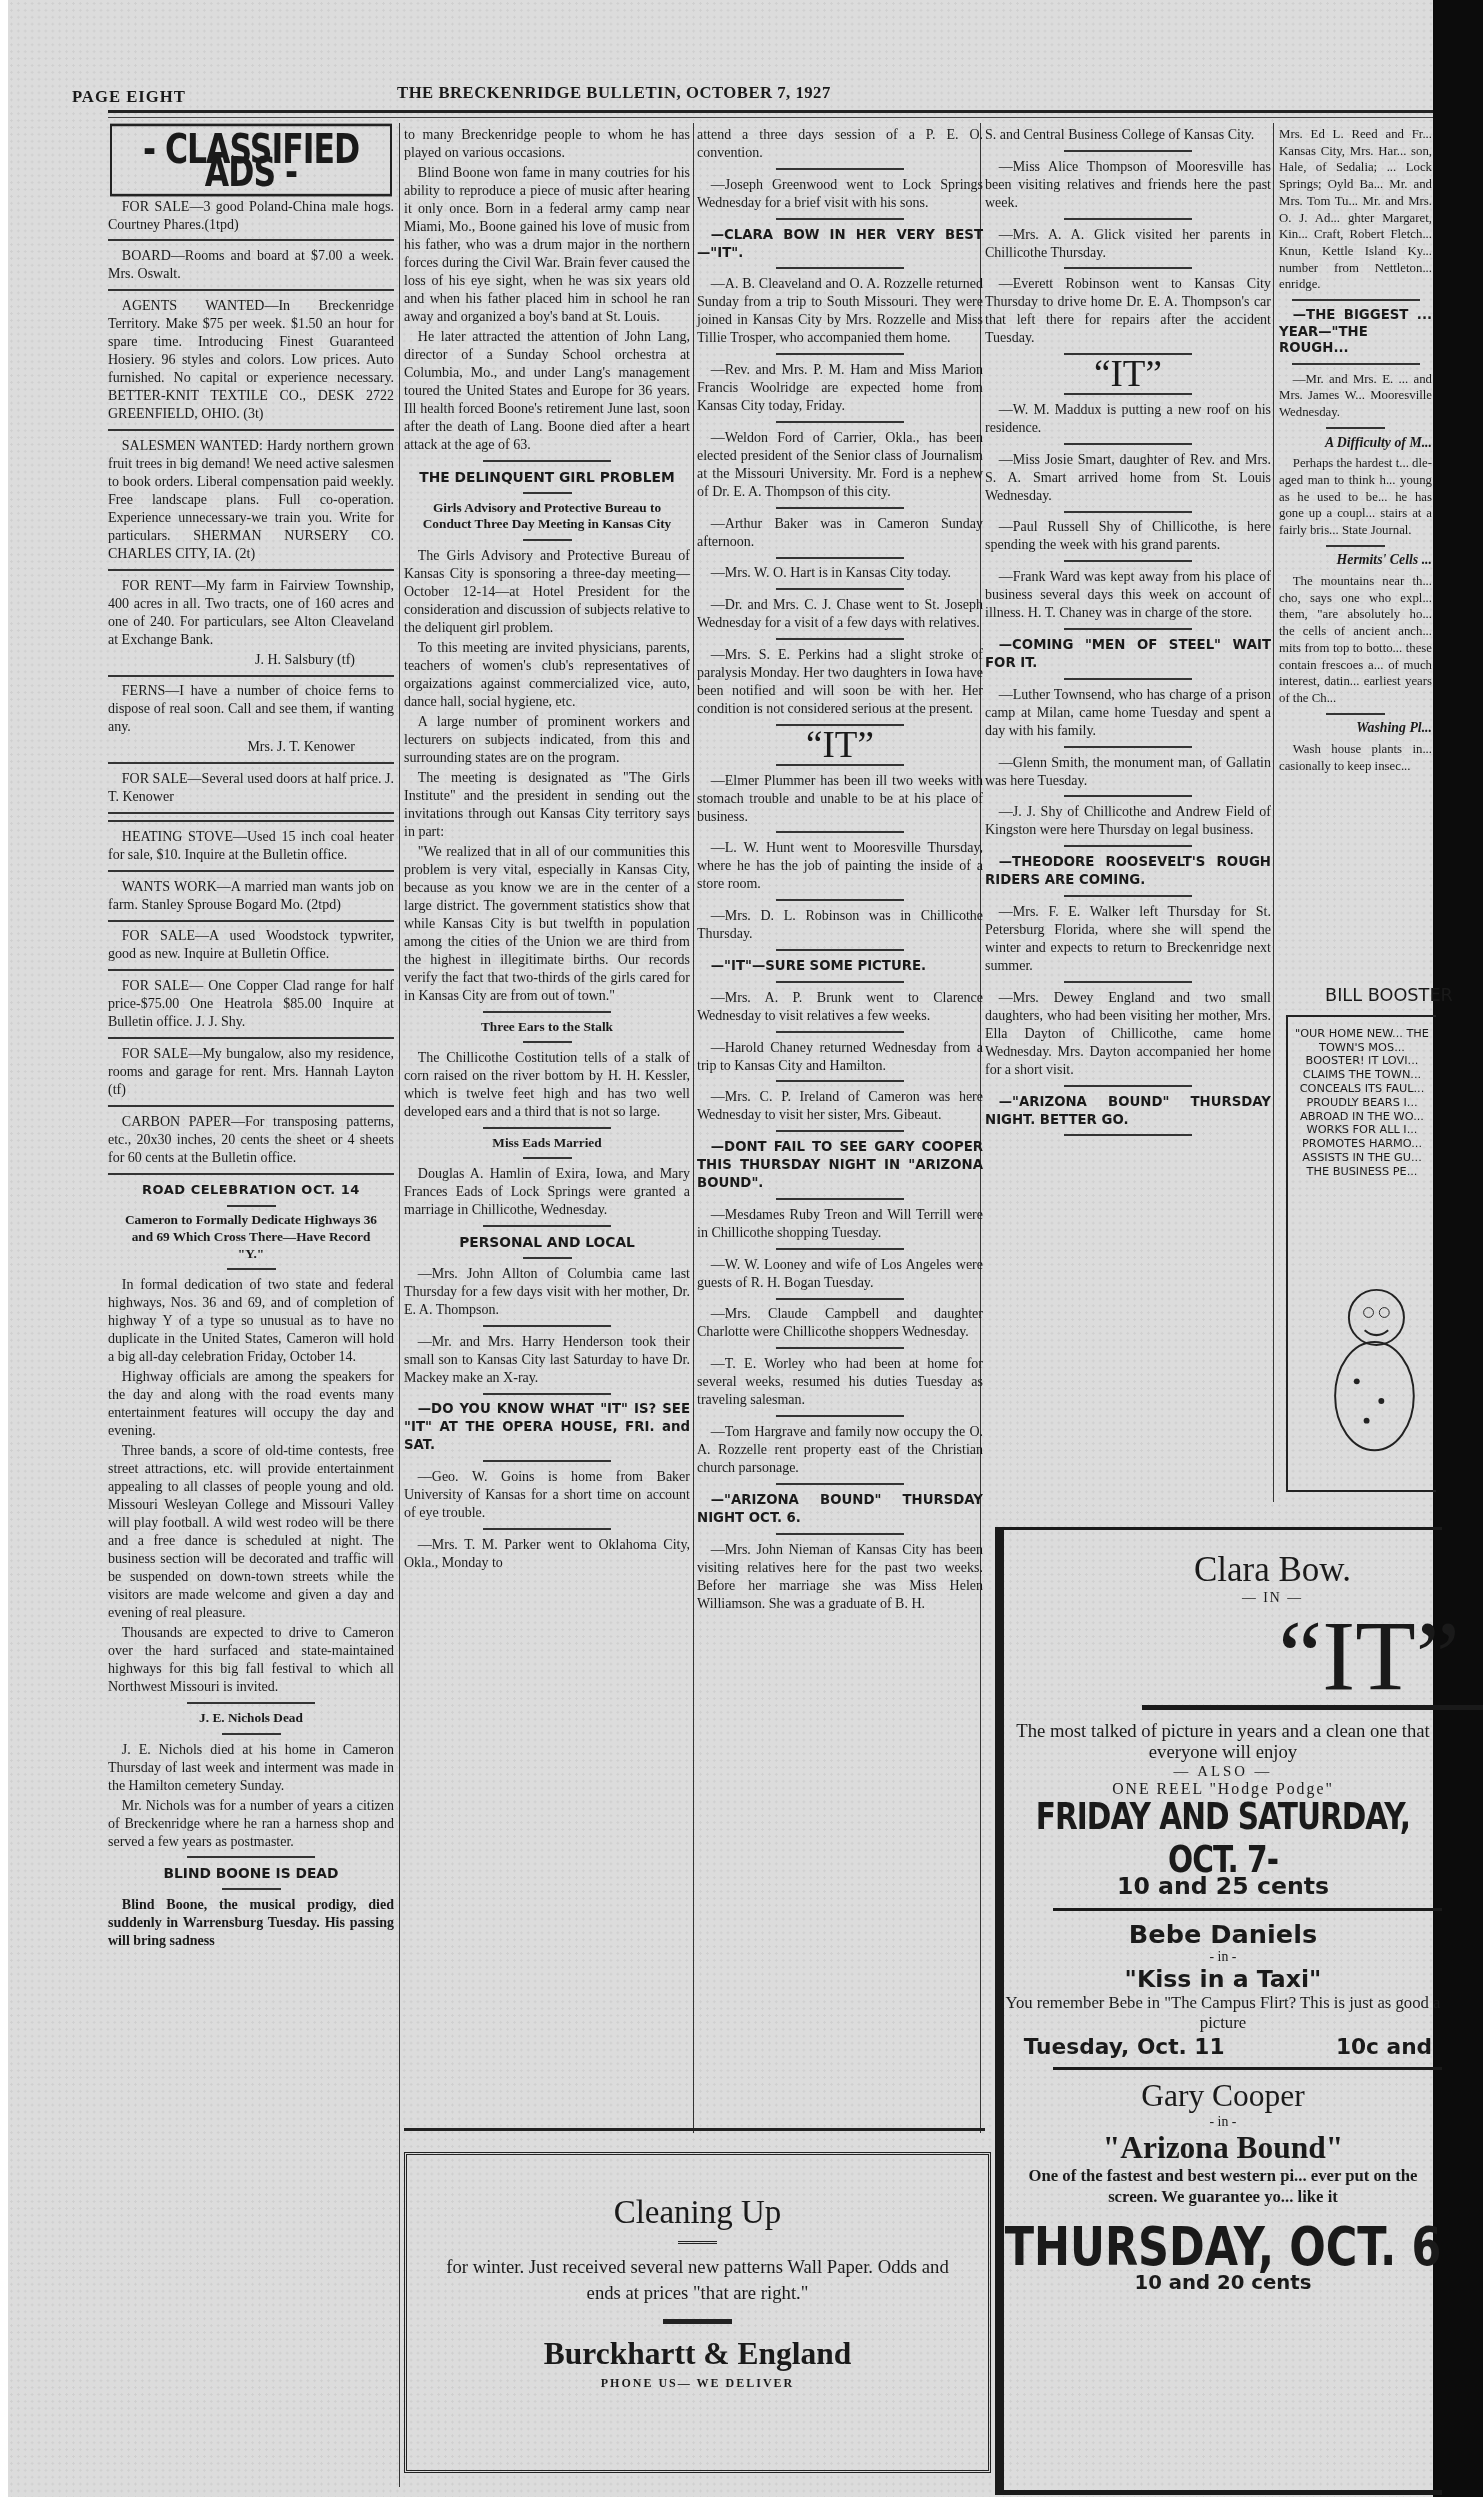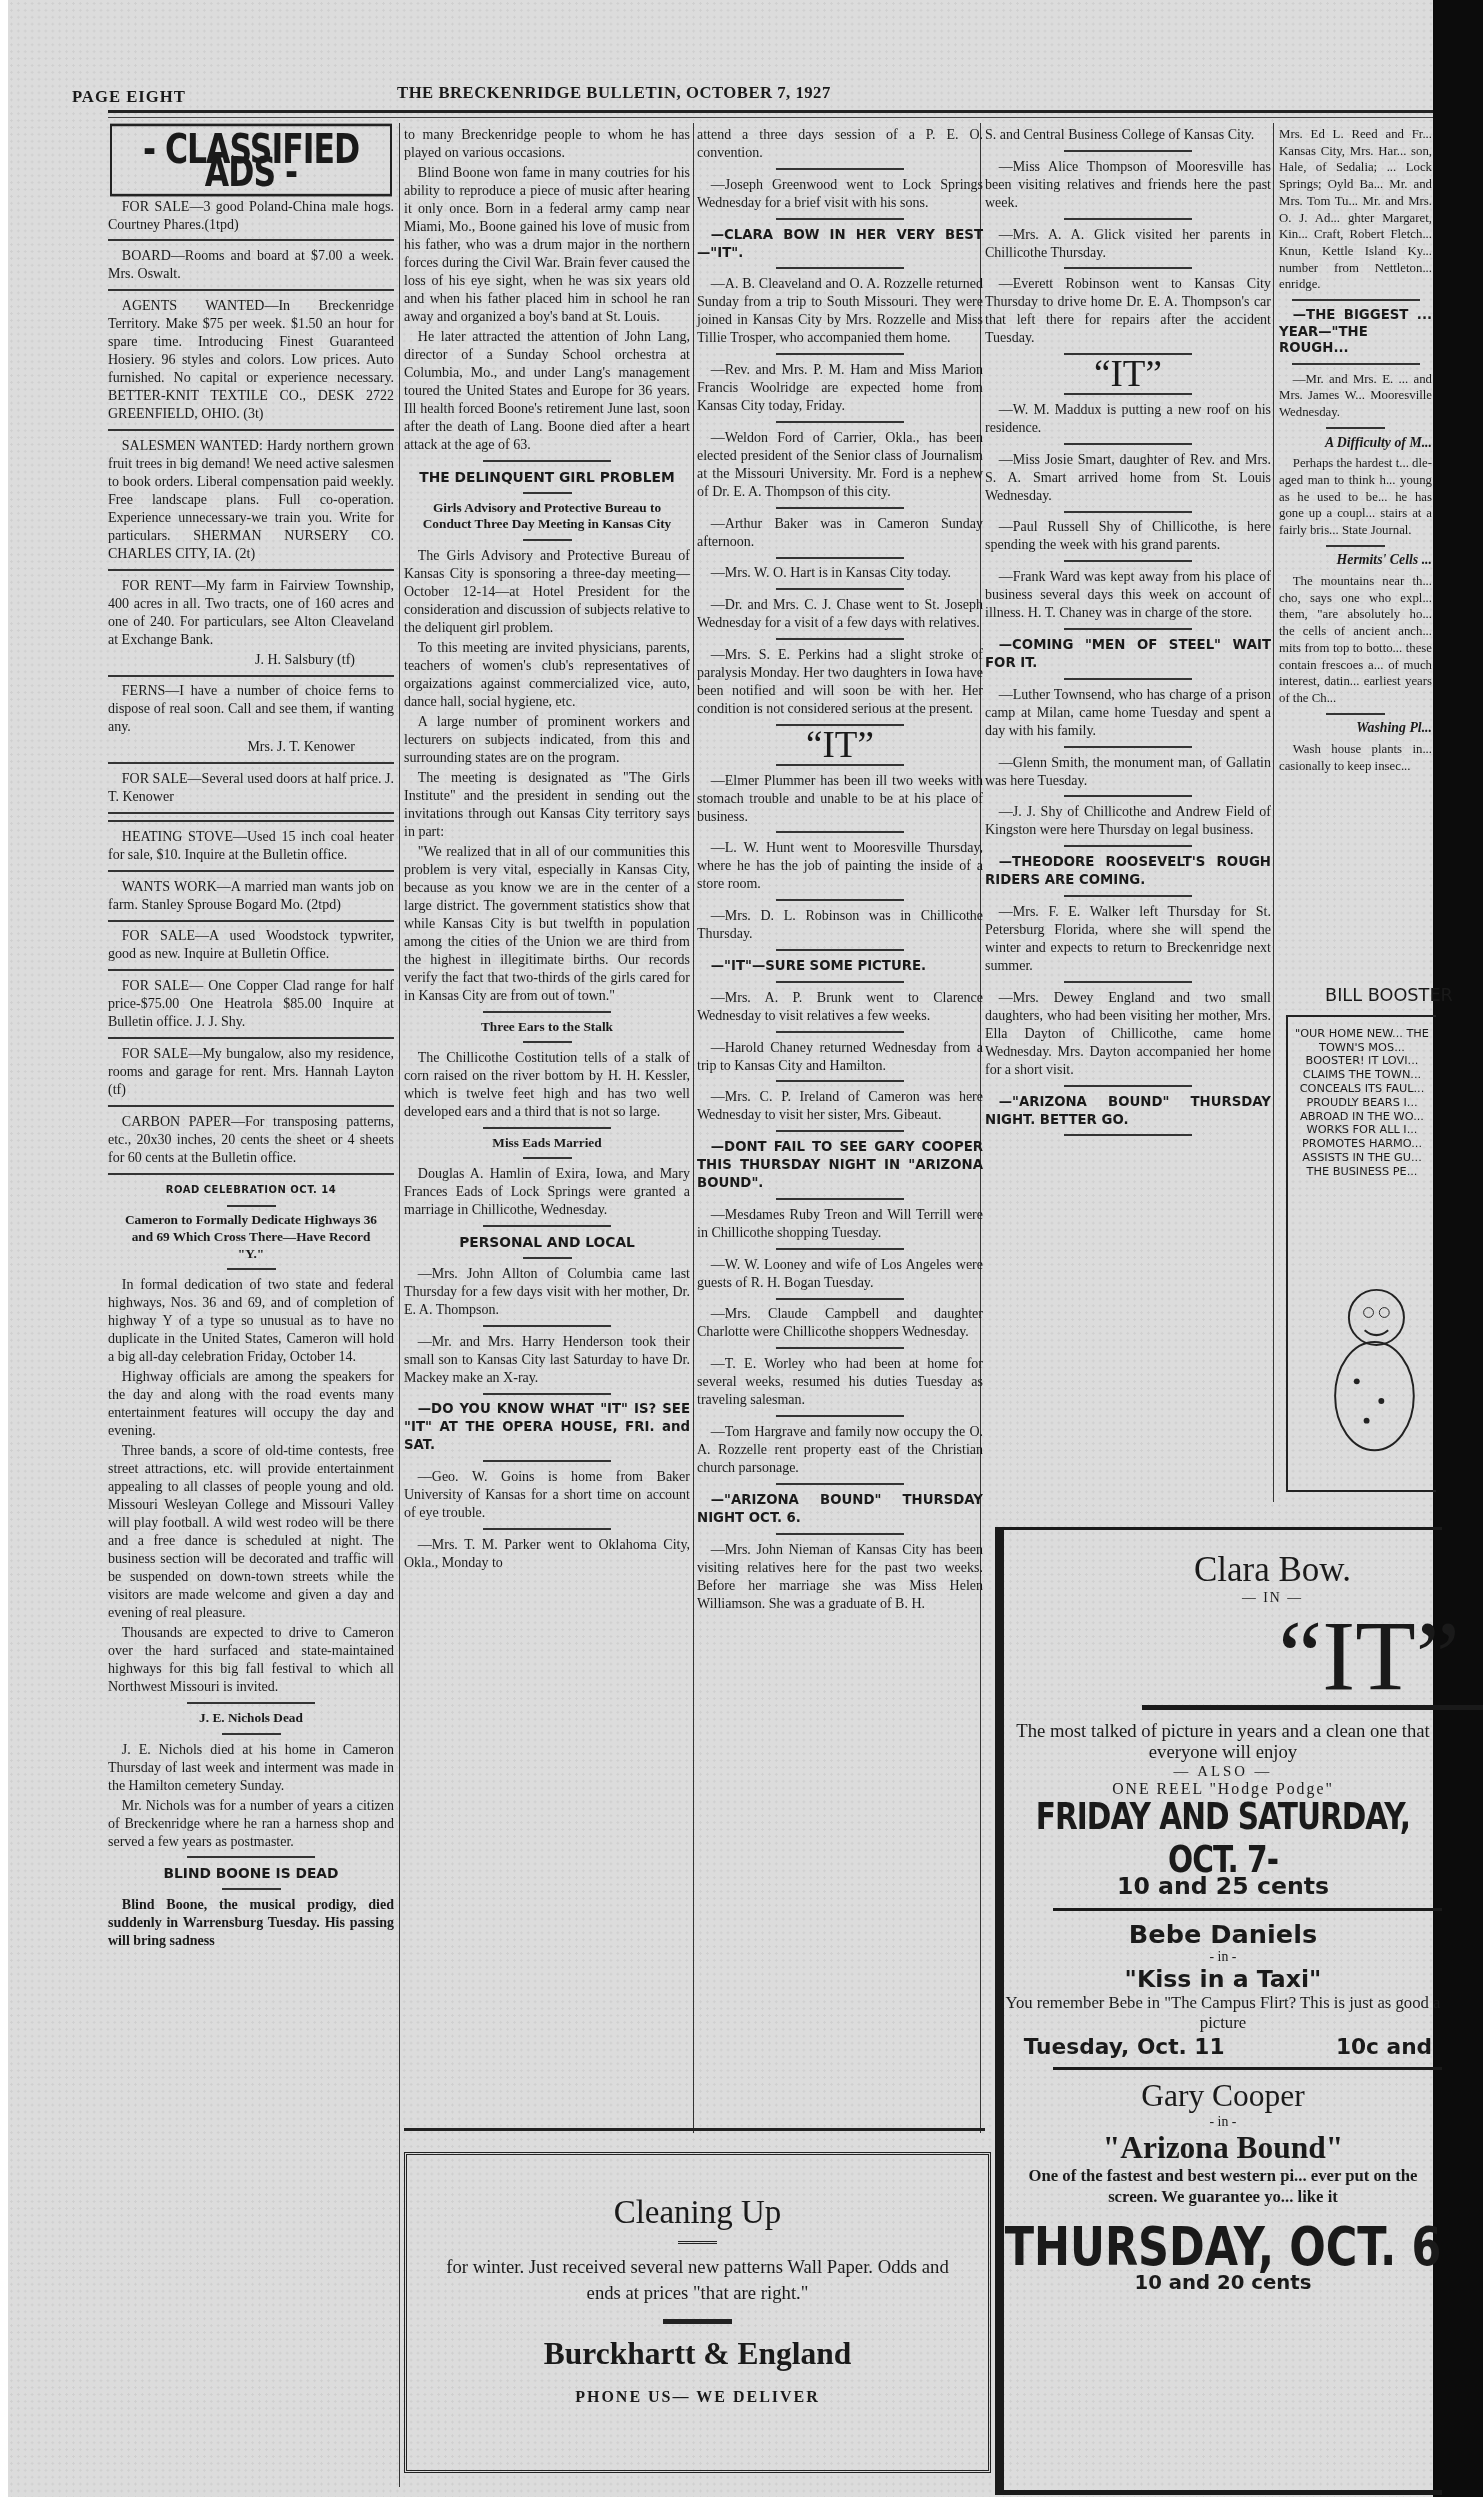--- a/index.html
+++ b/index.html
@@ -21,31 +21,31 @@
   .sep.wide{width:100%;border-top:2px solid #333;}
   .vr{position:absolute;top:123px;border-left:1px solid #333;}
   .c1{left:108px;width:286px;}
   .c2{left:404px;width:286px;}
   .c3{left:697px;width:286px;}
   .c4{left:985px;width:286px;}
   .c5{left:1279px;width:153px;font-size:12.8px;line-height:16.7px;overflow:hidden;}
   .classified-box{border:2px solid #222;margin:5.9px 2px 9.9px;padding:7.9px 0;text-align:center;
                   font-family:"DejaVu Sans",sans-serif;font-weight:bold;font-size:31.5px;letter-spacing:-1px;transform:scaleY(1.3);}
   .hd{font-family:"DejaVu Sans",sans-serif;font-weight:bold;text-align:center;font-size:13.8px;margin:5.9px 0;text-indent:0;}
-  .hd-big{font-family:"DejaVu Sans",sans-serif;font-weight:bold;text-align:center;font-size:10px;margin:3.9px 0;letter-spacing:0.5px;}
+  .hd-big{font-family:"DejaVu Sans",sans-serif;font-weight:bold;text-align:center;font-size:13px;margin:3.9px 0;letter-spacing:0.5px;}
   .sub{font-weight:bold;text-align:center;font-size:13.3px;line-height:16.7px;margin:3.9px 9.9px;}
   .caps{font-family:"DejaVu Sans",sans-serif;font-weight:bold;font-size:13.3px;}
   .it-head{text-align:center;font-size:37px;font-family:"Liberation Serif",serif;margin:9.9px 0;}
   .ad-clean{position:absolute;left:404px;top:2152px;width:581px;height:315px;border:3px double #222;text-align:center;}
   .ad-clean .t1{font-size:33px;margin-top:39px;}
   .ad-clean .bar{width:39px;margin:9.9px auto;border-top:3px double #222;}
   .ad-clean .body{font-size:18.7px;line-height:26.6px;padding:0 39px;}
   .ad-clean .bar2{width:69px;margin:11.8px auto;border-top:5.9px solid #222;}
   .ad-clean .t2{font-size:31.5px;font-weight:bold;}
-  .ad-clean .t3{font-size:16px;font-weight:bold;letter-spacing:2px;margin-top:16px;}
+  .ad-clean .t3{font-size:12px;font-weight:bold;letter-spacing:2px;margin-top:4px;}
   .ad-movie{position:absolute;left:995px;top:1527px;width:438px;height:960px;border-left:9.9px solid #1a1a1a;border-top:3.9px solid #1a1a1a;border-bottom:5.9px solid #1a1a1a;text-align:center;}
   .ad-movie .star{font-size:35px;margin-top:19.7px;padding-left:99px;}
   .ad-movie .in{font-size:13.8px;letter-spacing:2px;padding-left:99px;}
   .ad-movie .title{font-size:99px;line-height:99px;padding-left:89px;border-bottom:5.9px solid #1a1a1a;width:276px;margin-left:138px;}
   .ad-movie .desc{font-size:18.7px;line-height:21.7px;margin-top:9.9px;}
   .ad-movie .also{font-size:14.8px;letter-spacing:3px;}
   .ad-movie .reel{font-size:15.8px;letter-spacing:2px;}
   .ad-movie .date{font-family:"DejaVu Sans",sans-serif;font-weight:bold;font-size:29.6px;transform:scaleY(1.25);letter-spacing:-1px;margin-top:5.9px;}
   .ad-movie .price{font-family:"DejaVu Sans",sans-serif;font-weight:bold;font-size:23.6px;}
   .ad-movie .hr{border-top:3px solid #1a1a1a;margin:7.9px 0 7.9px 49px;}

